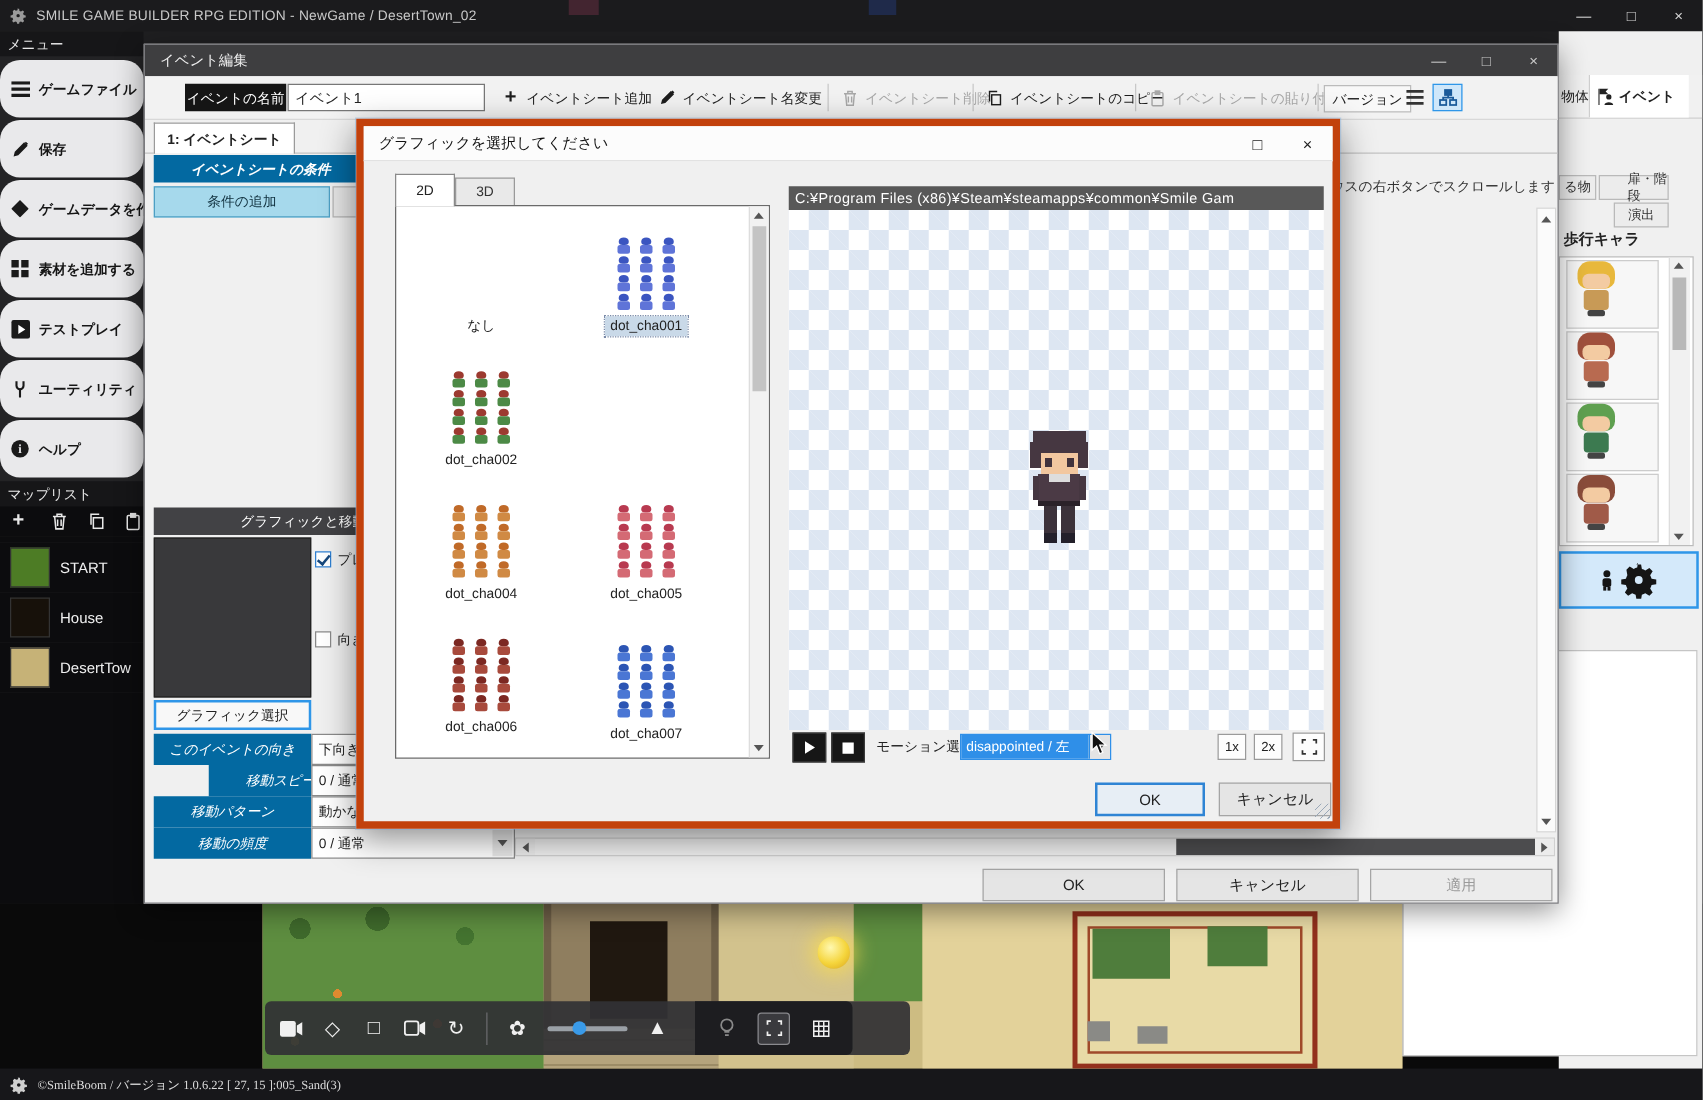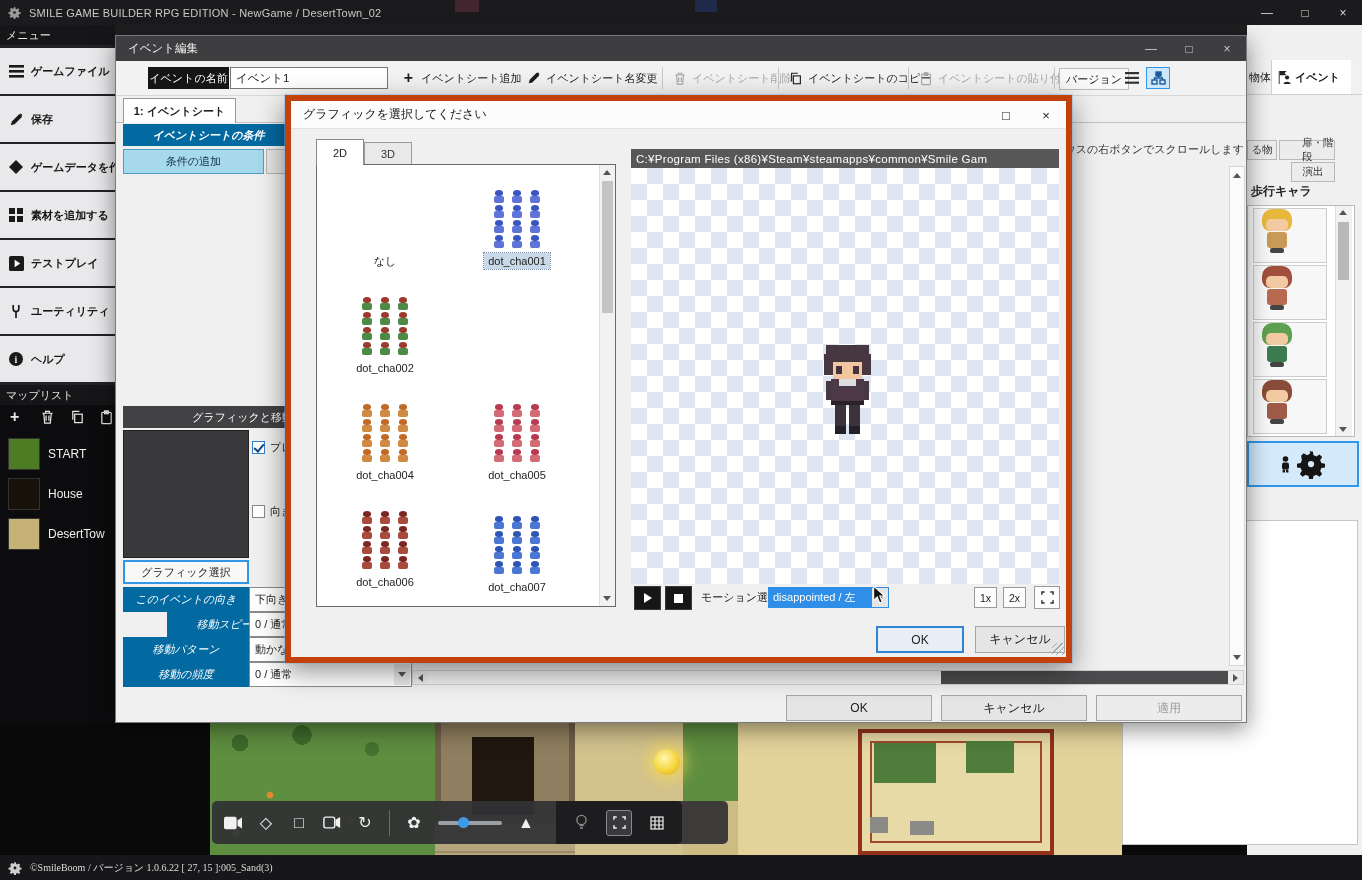--- a/index.html
+++ b/index.html
@@ -12,21 +12,21 @@
   #titlebar{left:0;top:0;width:1362px;height:25px;background:#1b1b1d;color:#c9c9c9;}
   #titlebar .t{font-size:11px;margin-left:8px;letter-spacing:.2px;}
   #titlebar .logo{width:13px;height:13px;margin-left:8px;color:#9a9a9a;}
   .winbtns{position:absolute;right:0;top:0;height:25px;display:flex;}
   .winbtns span{width:38px;height:25px;display:flex;align-items:center;justify-content:center;font-size:12px;color:#d6d6d6;}
   .artifact{position:absolute;top:0;height:12px;}
 
   
   #sidebar{left:0;top:25px;width:115px;height:698px;background:#232325;overflow:hidden;}
   .side-hdr{height:20px;background:#161618;color:#e8e8e8;font-size:11px;display:flex;align-items:center;padding-left:6px;}
-  .menu-btn{width:115px;height:46px;margin-bottom:2px;background:#e9e9eb;display:flex;align-items:center;gap:7px;padding-left:8px;box-sizing:border-box;}
+  .menu-btn{width:115px;height:46px;margin-bottom:2px;background:#e9e9eb;display:flex;align-items:center;gap:7px;padding-left:8px;box-sizing:border-box;border-radius:16px;}
   .menu-btn .mi{width:16px;height:16px;color:#1a1a1a;flex:0 0 16px;display:flex;align-items:center;justify-content:center;}
   .menu-btn .ml{font-size:11px;font-weight:bold;color:#161616;white-space:nowrap;overflow:hidden;}
   .ml-tools{height:24px;display:flex;align-items:center;gap:14px;padding-left:10px;color:#e6e6e6;}
   .ml-tools .mi{width:17px;height:17px;}
   .map-item{height:40px;display:flex;align-items:center;gap:8px;padding-left:8px;color:#f0f0f0;font-size:12px;background:#0c0c0e;}
   .map-thumb{width:30px;height:30px;background:var(--c);border:1px solid #333;flex:0 0 30px;}
 
   
   #map-strip{left:0;top:723px;width:1362px;height:132px;background:#0a0a0a;z-index:1;}
   #map-render{position:absolute;left:210px;top:0;width:912px;height:132px;background:#cdbc82;overflow:hidden;}

